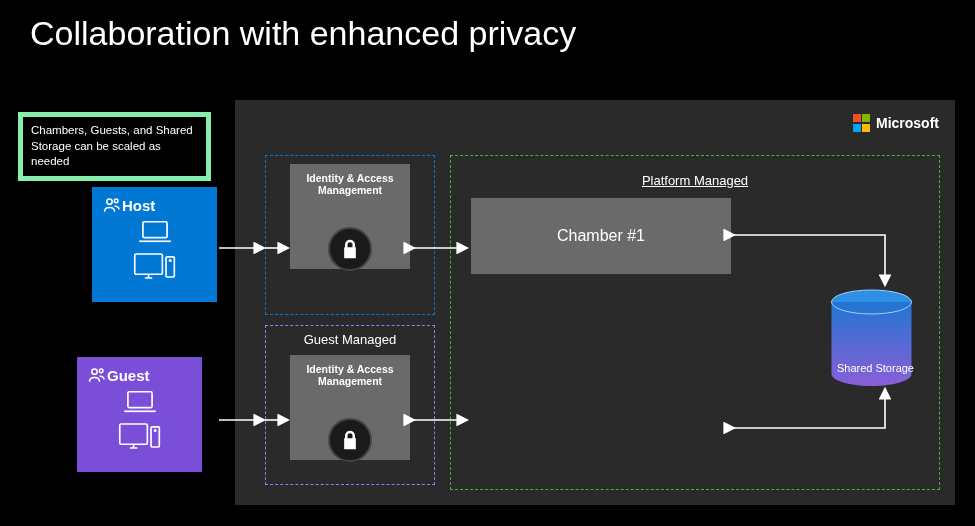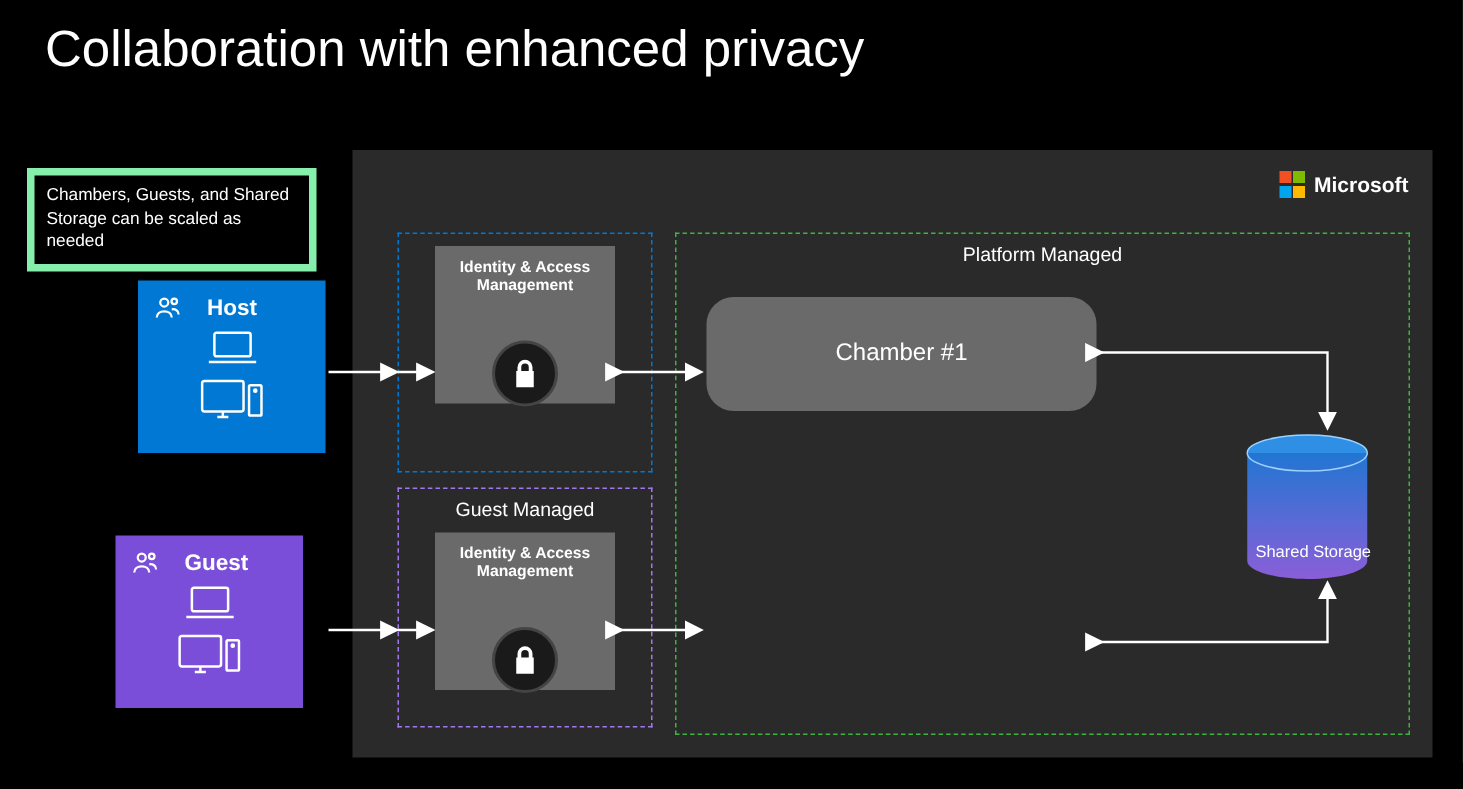--- a/index.html
+++ b/index.html
@@ -61,21 +61,21 @@
     position: absolute;
     width: 125px;
     height: 115px;
     padding: 8px 10px;
   }
   .actor-tile.host { left: 92px; top: 187px; background: #0078d4; }
   .actor-tile.guest { left: 77px; top: 357px; background: #7a4ed8; }
   .actor-head {
     display: flex;
     align-items: center;
-    gap: 16px;
+    gap: 0;
     font-size: 15px;
     font-weight: 600;
     margin-bottom: 4px;
   }
   .actor-head svg { width: 20px; height: 20px; }
   .device-icons {
     display: flex;
     flex-direction: column;
     align-items: center;
     gap: 6px;
@@ -125,33 +125,34 @@
     position: absolute;
     left: 215px;
     top: 55px;
     width: 490px;
     height: 335px;
     border: 1.5px dashed #3fb23f;
   }
   .pm-label {
     text-align: center;
     font-size: 13px;
-    margin-top: 6px;
+    margin-top: 17px;
+    text-decoration: underline;
   }
   .chamber {
     position: absolute;
     background: #6a6a6a;
     width: 260px;
     height: 76px;
     display: flex;
     align-items: center;
     justify-content: center;
     font-size: 16px;
   }
-  .chamber.c1 { left: 20px; top: 42px; border-radius: 18px; }
+  .chamber.c1 { left: 20px; top: 42px; }
   .chamber.c2 { left: 20px; top: 235px; }
 
   
   .storage {
     position: absolute;
     right: 25px;
     top: 133px;
     width: 85px;
     height: 98px;
   }

